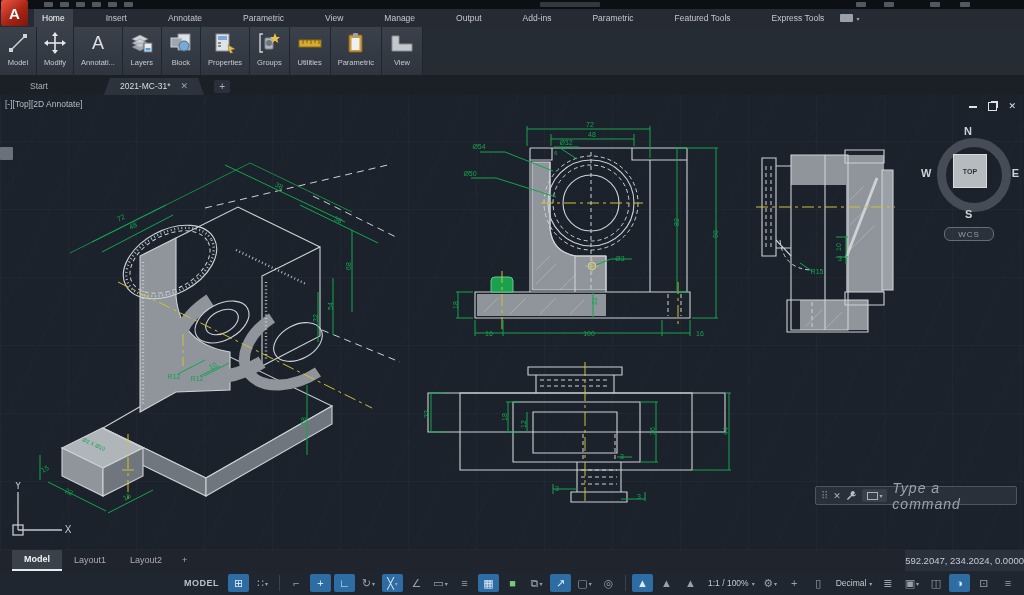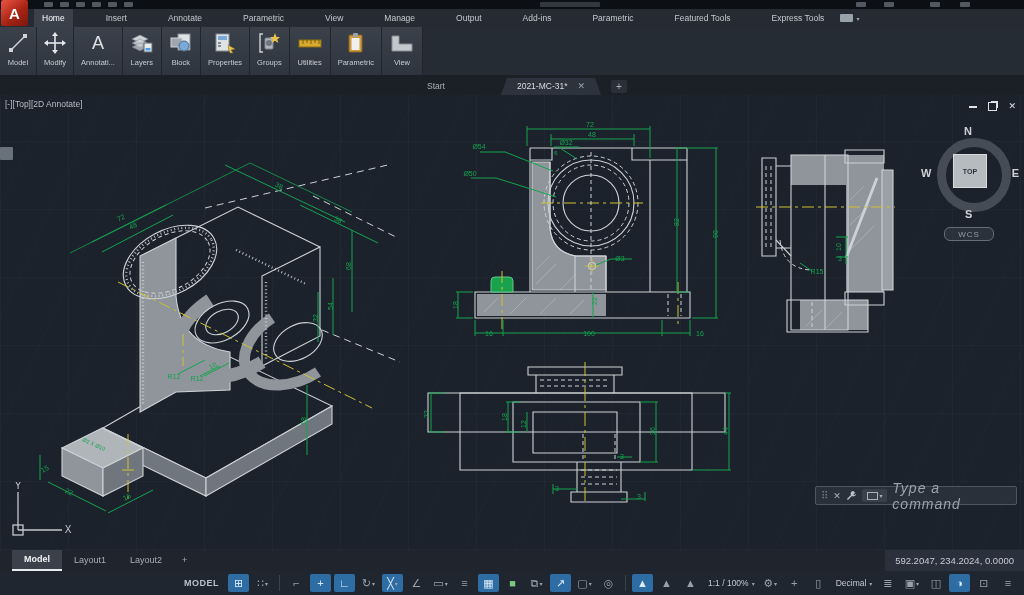--- a/index.html
+++ b/index.html
@@ -18,21 +18,21 @@
   #menubar-overflow{display:flex;align-items:center;gap:3px;margin-left:8px;}
   #menubar-overflow .pic{width:13px;height:8px;background:#99a1ab;border-radius:1px;}
   #menubar-overflow .caret{color:#99a1ab;font-size:6px;}
   
   #ribbon{height:49px;background:#262c34;display:flex;align-items:stretch;border-bottom:1px solid #1b2026;box-sizing:border-box;}
   .panel{display:flex;flex-direction:column;align-items:center;justify-content:flex-start;
      padding:2px 7px 1px;border-right:1px solid #20252c;background:linear-gradient(#3a414b,#2f353e);}
   .panel .icon{height:28px;display:flex;align-items:center;justify-content:center;}
   .panel .plabel{font-size:7.5px;color:#c6ccd2;margin-top:1px;white-space:nowrap;}
   
-  #filetabs{height:19px;background:#1b2026;display:flex;align-items:flex-end;padding-left:14px;position:relative;justify-content:center;}
+  #filetabs{height:19px;background:#1b2026;display:flex;align-items:flex-end;padding-left:14px;position:relative;}
   .ftab{height:17px;line-height:17px;font-size:8.5px;color:#a9afb6;padding:0 16px;
      clip-path:polygon(6px 0,calc(100% - 6px) 0,100% 100%,0 100%);}
   .ftab.active{background:#2d333c;color:#d9dde1;display:flex;align-items:center;gap:10px;}
   .ftab .close{color:#9aa1a8;font-size:9px;}
   .ftab-add{width:16px;height:13px;margin:0 0 2px 10px;background:#2a3039;color:#aab0b7;font-size:10px;
      display:flex;align-items:center;justify-content:center;border-radius:2px;}
   
   #canvas{position:relative;height:455px;background-color:#1c222b;
     background-image:
       repeating-linear-gradient(0deg, rgba(255,255,255,.022) 0 1px, transparent 1px 68px),
@@ -64,21 +64,21 @@
   #cmd-button .sq{width:9px;height:6px;border:1px solid #a9b1ba;}
   #cmd-button .caret{color:#a9b1ba;font-size:6px;}
   #cmd-input{font-style:italic;font-size:14px;color:#9aa2ab;letter-spacing:1px;}
   
   #ucs-icon{position:absolute;left:6px;bottom:10px;}
   
   #layoutbar{height:21px;background:#20252d;display:flex;align-items:stretch;padding-left:12px;}
   .ltab{line-height:21px;font-size:9px;color:#a6adb4;padding:0 12px;box-sizing:border-box;}
   .ltab.active{background:#3a414b;color:#f2f4f6;font-weight:bold;border-bottom:2px solid #e9ecef;line-height:19px;}
   .ltab.add{padding:0 8px;}
-  #coord-readout{margin-left:auto;background:#2a303c;padding:0 10px;line-height:21px;font-size:9.5px;color:#c6cbd1;}
+  #coord-readout{margin-left:auto;background:#2a303c;padding:0 0;line-height:21px;font-size:9.5px;color:#c6cbd1;}
   
   #statusbar{height:24px;background:#20262f;display:flex;align-items:center;gap:3px;padding-left:4px;}
   #model-label{font-size:9px;font-weight:bold;color:#b9c0c7;letter-spacing:.5px;margin:0 6px 0 180px;}
   .sb-item{height:18px;min-width:17px;padding:0 2px;border-radius:2px;display:flex;align-items:center;justify-content:center;
      color:#98a0ab;font-size:11px;}
   .sb-item.active{background:#2e6da4;color:#dcebf8;}
   .sb-glyph{line-height:1;}
   .sb-text{font-size:8.5px;color:#c3c9d0;margin:0 2px;white-space:nowrap;}
   .sb-caret{font-size:6px;color:#98a0ab;margin-left:1px;}
   .sb-sep{width:1px;height:16px;background:#39414c;margin:0 3px;}

